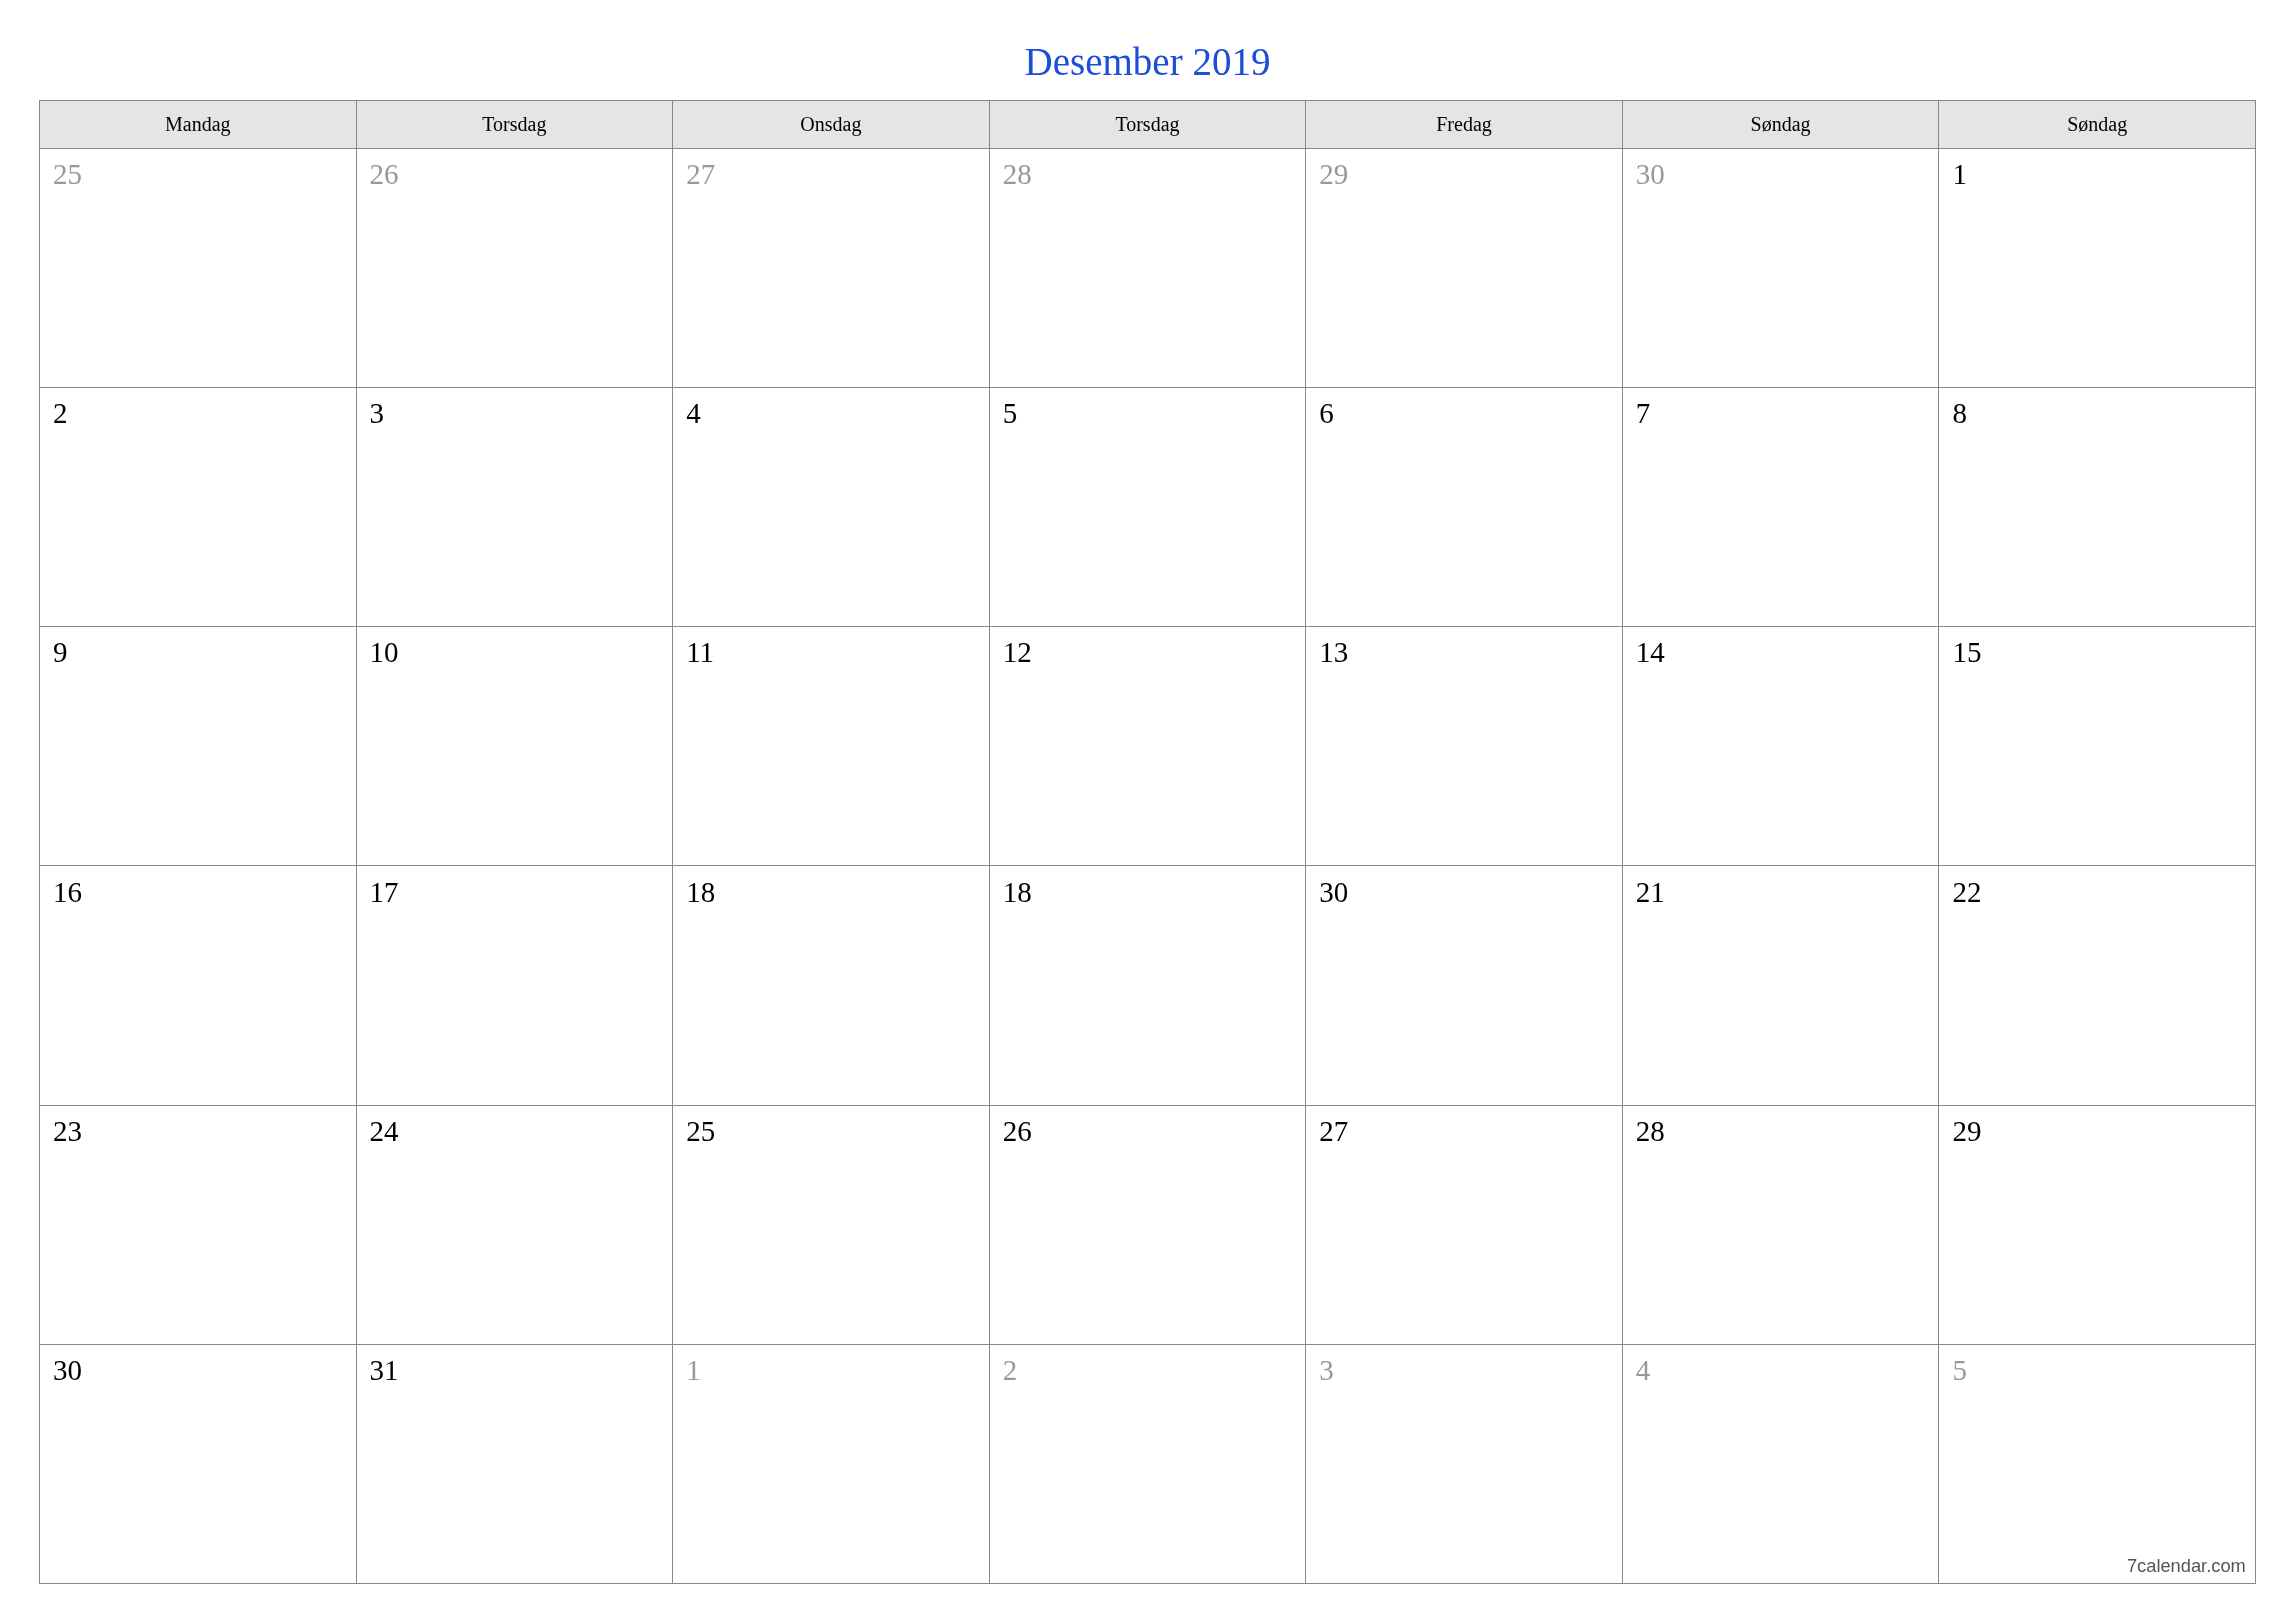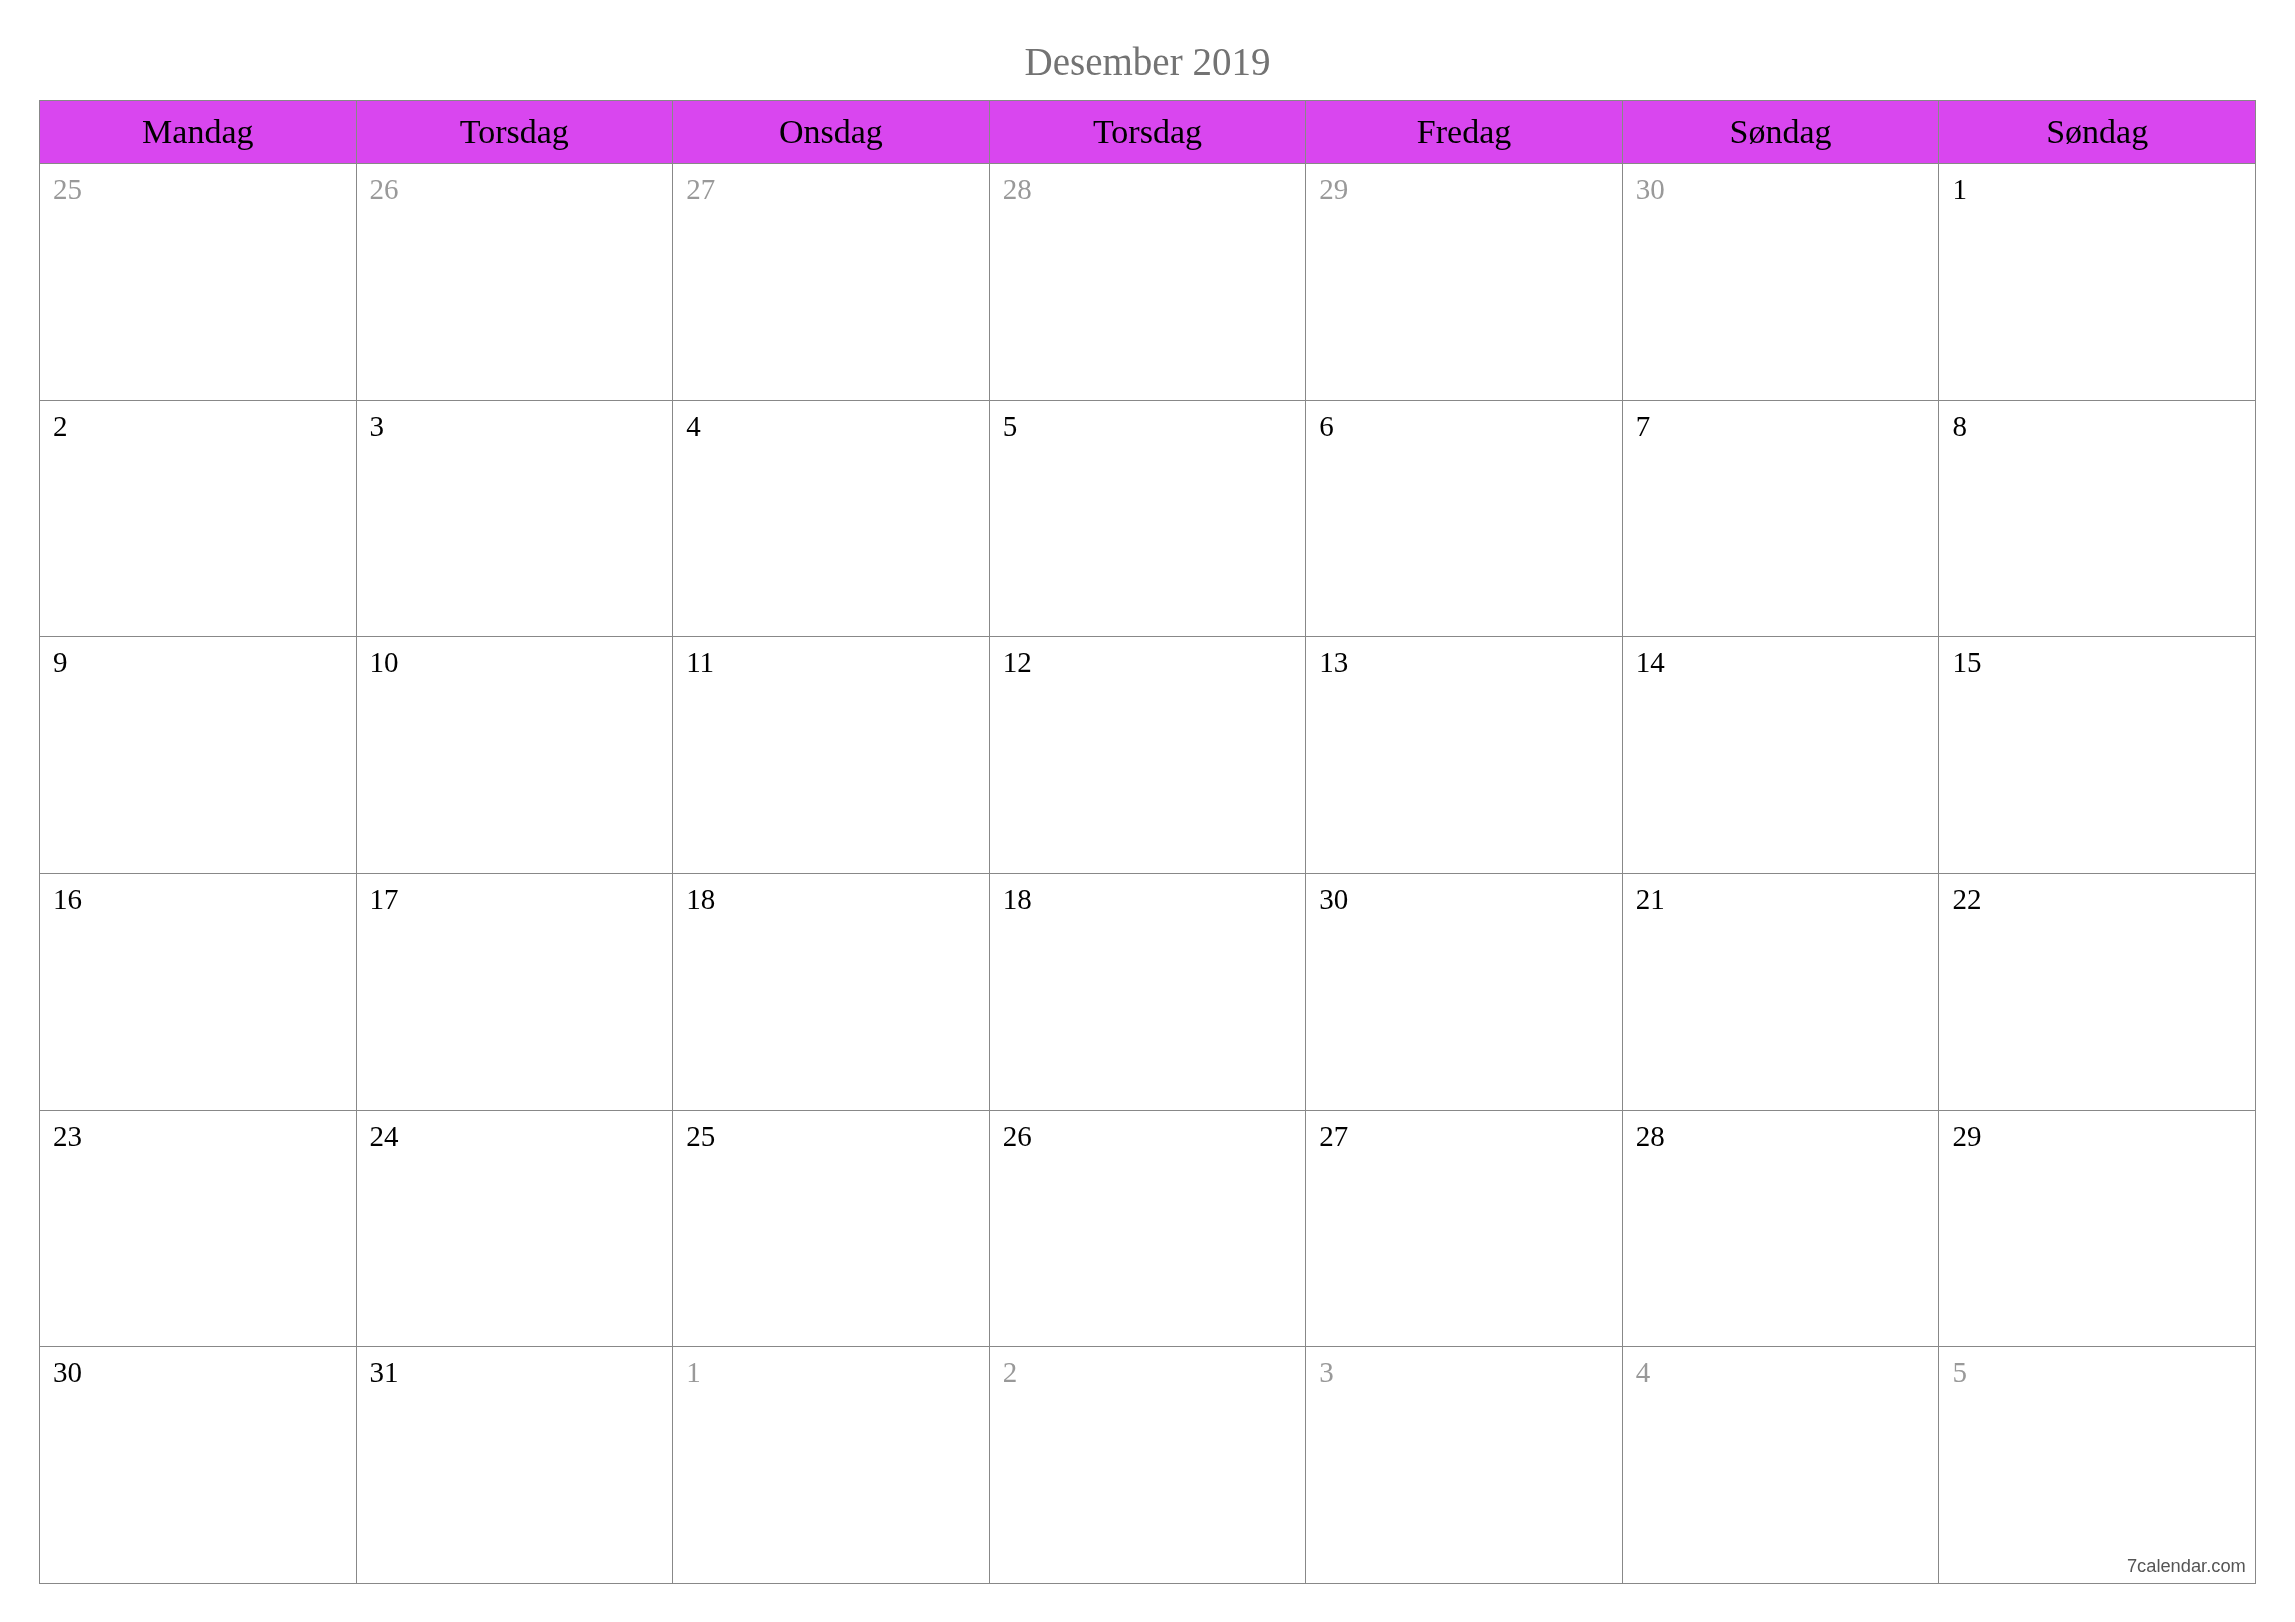--- a/index.html
+++ b/index.html
@@ -17,38 +17,38 @@
   .calendar-container {
     width: 100%;
     height: 100%;
     display: flex;
     flex-direction: column;
   }
   .title {
     text-align: center;
     font-size: 39px;
     font-weight: normal;
-    color: #737373;
+    color: #1d4ed8;
     margin-bottom: 16.4px;
   }
   .calendar-table {
     flex: 1;
     width: 100%;
     border-collapse: collapse;
     table-layout: fixed;
     position: relative;
   }
   .calendar-table th {
     border: 1.3px solid #888;
     font-weight: normal;
-    font-size: 34px;
+    font-size: 20px;
     color: #000;
     padding: 11.8px 0;
     text-align: center;
-    background: #d946ef;
+    background: #e5e5e5;
   }
   .calendar-table td {
     border: 1.3px solid #888;
     vertical-align: top;
     text-align: left;
     padding: 9.2px 13px;
     font-size: 29px;
     color: #000;
     background: #fff;
     height: 222px;

